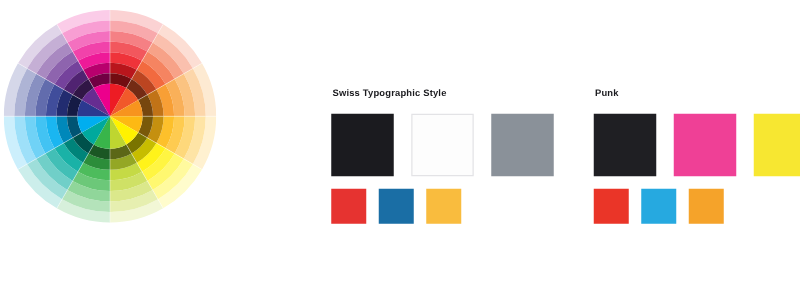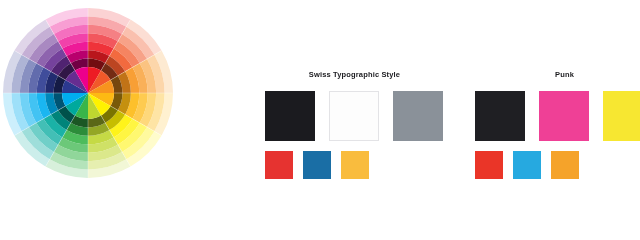--- a/index.html
+++ b/index.html
@@ -40,21 +40,20 @@
   .palette-title {
     font-family: "Liberation Sans", sans-serif;
     font-size: 7.5px;
     font-weight: 700;
     color: #1b1b1f;
     letter-spacing: 0.15px;
     line-height: 9px;
     height: 10px;
     margin: 0 0 11px 1px;
     white-space: nowrap;
-    text-align: center;
   }
 
   .swatch-row {
     display: flex;
     align-items: flex-start;
   }
   .swatch-row.primary-row { gap: 14px; }
   .swatch-row.accent-row  { gap: 10px; margin-top: 10px; }
 
   .swatch {

